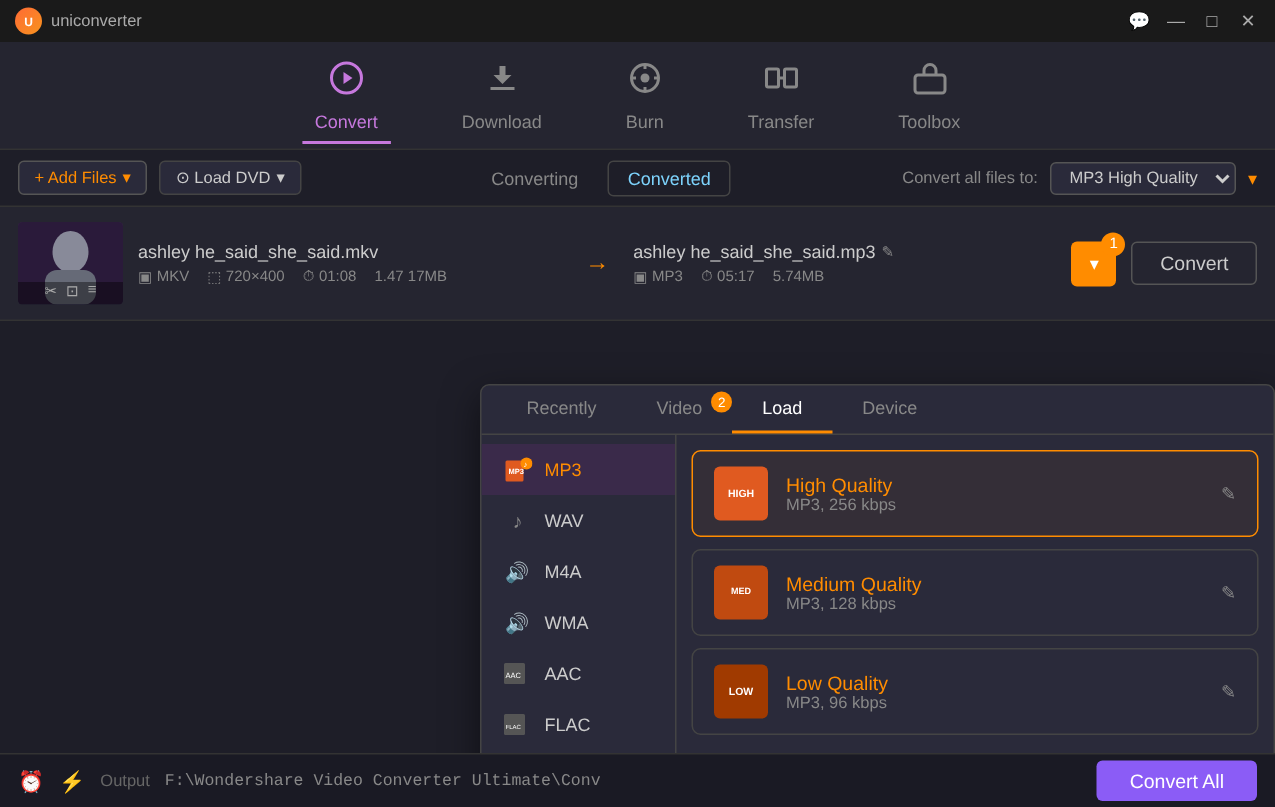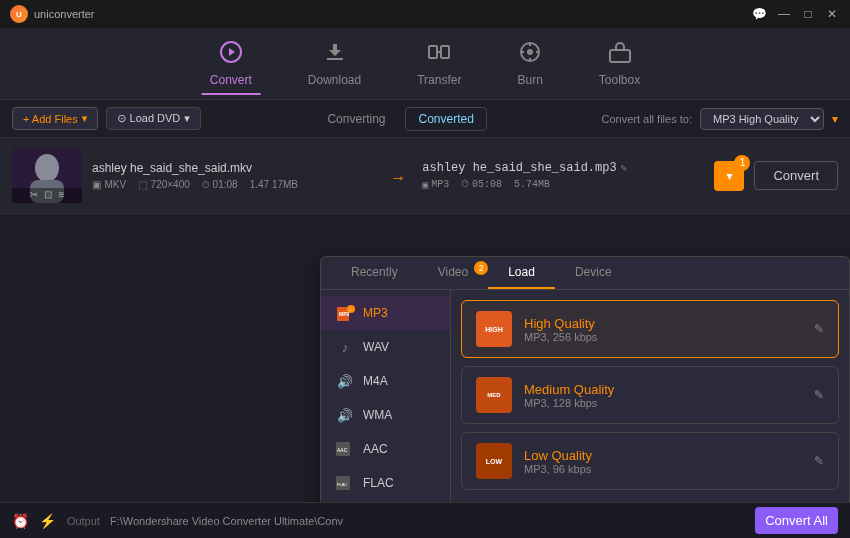--- a/index.html
+++ b/index.html
@@ -211,21 +211,20 @@
       align-items: center;
       gap: 3px;
     }
     .arrow-sep {
       color: #ff8c00;
       font-size: 16px;
       padding: 0 6px;
     }
     .target-info {
       flex: 1;
-      font-family: Liberation Mono, monospace;
     }
     .target-name {
       color: #ccc;
       font-size: 12px;
       margin-bottom: 4px;
       display: flex;
       align-items: center;
       gap: 4px;
     }
     .edit-icon {
@@ -413,28 +412,29 @@
       font-size: 14px;
       cursor: pointer;
     }
     .output-label {
       color: #666;
       font-size: 11px;
     }
     .output-path {
       color: #888;
       font-size: 11px;
+      font-family: Liberation Mono, monospace;
     }
     .convert-all-btn {
       margin-left: auto;
       background: #8b5cf6;
       color: white;
       border: none;
       border-radius: 4px;
-      padding: 6px 10px;
+      padding: 6px 22px;
       font-size: 13px;
       cursor: pointer;
     }
 
     
     .num-badge {
       background: #ff8c00;
       color: white;
       border-radius: 50%;
       width: 16px;
@@ -478,43 +478,43 @@
     <span>Convert</span>
   </div>
   <div class="nav-item">
     <span class="nav-icon">
       <svg class="nav-svg" viewBox="0 0 24 24">
           <path d="M12 16l-6-6h4V4h4v6h4l-6 6z" fill="currentColor"></path>
           <path d="M4 18h16v2H4v-2z" fill="currentColor"></path>
         </svg>
     </span>
     <span>Download</span>
-  </div>
-  <div class="nav-item">
-    <span class="nav-icon">
-      <svg class="nav-svg" viewBox="0 0 24 24">
-          <rect x="2" y="6" width="8" height="12" rx="1" fill="none" stroke="currentColor" stroke-width="2"></rect>
-          <rect x="14" y="6" width="8" height="12" rx="1" fill="none" stroke="currentColor" stroke-width="2"></rect>
-          <line x1="10" y1="12" x2="14" y2="12" stroke="currentColor" stroke-width="2"></line>
-        </svg>
-    </span>
-    <span>Transfer</span>
   </div>
   <div class="nav-item">
     <span class="nav-icon">
       <svg class="nav-svg" viewBox="0 0 24 24">
           <circle cx="12" cy="12" r="9" fill="none" stroke="currentColor" stroke-width="2"></circle>
           <circle cx="12" cy="12" r="3" fill="currentColor"></circle>
           <line x1="12" y1="3" x2="12" y2="6" stroke="currentColor" stroke-width="2"></line>
           <line x1="12" y1="18" x2="12" y2="21" stroke="currentColor" stroke-width="2"></line>
           <line x1="3" y1="12" x2="6" y2="12" stroke="currentColor" stroke-width="2"></line>
           <line x1="18" y1="12" x2="21" y2="12" stroke="currentColor" stroke-width="2"></line>
         </svg>
     </span>
     <span>Burn</span>
+  </div>
+  <div class="nav-item">
+    <span class="nav-icon">
+      <svg class="nav-svg" viewBox="0 0 24 24">
+          <rect x="2" y="6" width="8" height="12" rx="1" fill="none" stroke="currentColor" stroke-width="2"></rect>
+          <rect x="14" y="6" width="8" height="12" rx="1" fill="none" stroke="currentColor" stroke-width="2"></rect>
+          <line x1="10" y1="12" x2="14" y2="12" stroke="currentColor" stroke-width="2"></line>
+        </svg>
+    </span>
+    <span>Transfer</span>
   </div>
   <div class="nav-item">
     <span class="nav-icon">
       <svg class="nav-svg" viewBox="0 0 24 24">
           <rect x="2" y="10" width="20" height="12" rx="2" fill="none" stroke="currentColor" stroke-width="2"></rect>
           <path d="M8 10V7a4 4 0 018 0v3" fill="none" stroke="currentColor" stroke-width="2"></path>
         </svg>
     </span>
     <span>Toolbox</span>
   </div>
@@ -584,21 +584,21 @@
         <span>ashley he_said_she_said.mp3</span>
         <span class="edit-icon">✎</span>
       </div>
       <div class="target-meta">
         <span class="meta-item">
           <span>▣</span>
           <span>MP3</span>
         </span>
         <span class="meta-item">
           <span>⏱</span>
-          <span>05:08</span>
+          <span>05:17</span>
         </span>
         <span class="meta-item">
           <span>5.74MB</span>
         </span>
       </div>
     </div>
     <div style="position:relative;">
       <button class="dropdown-btn">▾</button>
       <div class="num-badge" style="top:-6px;right:-6px;">1</div>
     </div>

